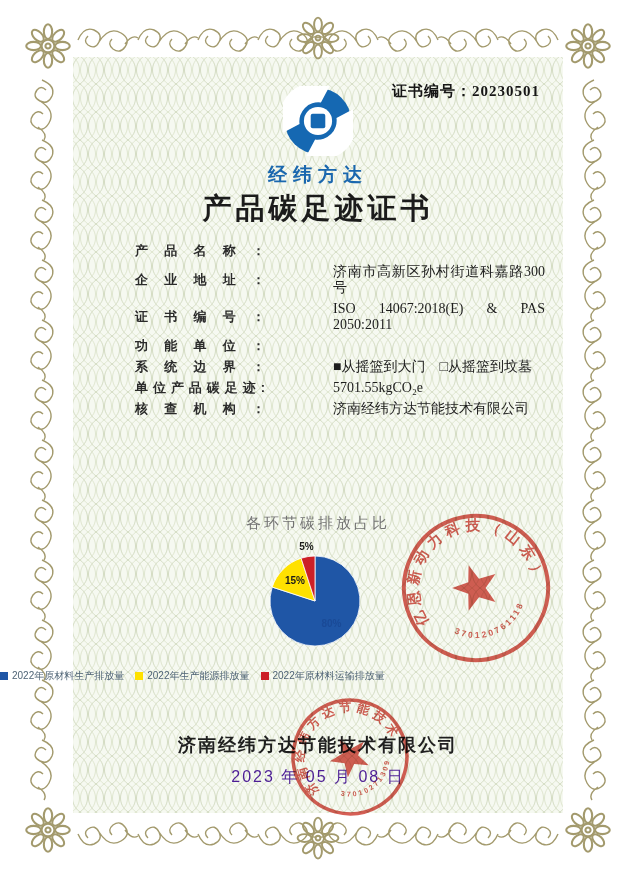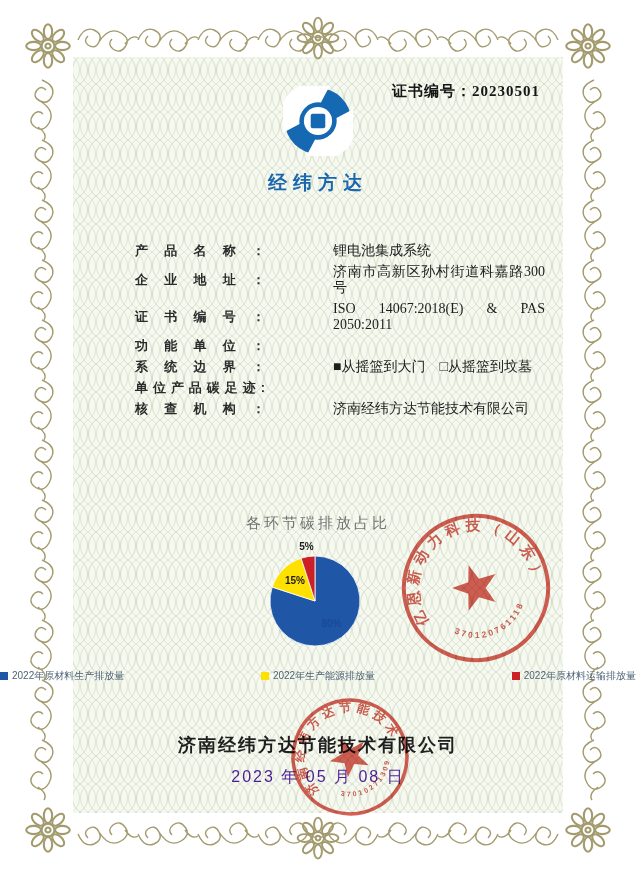--- a/index.html
+++ b/index.html
@@ -11,21 +11,21 @@
   }
   .frame{position:absolute;left:0;top:0;z-index:0;}
   .content{position:absolute;left:0;top:0;width:636px;height:877px;z-index:1;}
 
   .cert-no{
     position:absolute;top:82px;right:96px;
     font-family:"Liberation Serif",serif;font-weight:bold;
     font-size:15px;color:#161616;letter-spacing:1px;
   }
   .logo-wrap{position:absolute;left:258px;top:86px;width:120px;text-align:center;}
-  .logo-text{margin-top:10px;font-size:19px;font-weight:bold;color:#1a67ae;letter-spacing:6px;}
+  .logo-text{margin-top:2px;font-size:19px;font-weight:bold;color:#1a67ae;letter-spacing:6px;}
   .title{
     position:absolute;top:189px;left:0;width:100%;text-align:center;
     font-size:29px;font-weight:bold;color:#1b1b1b;letter-spacing:4px;
   }
 
   .fields{position:absolute;left:135px;top:243px;width:412px;}
   .frow{display:flex;align-items:center;margin-bottom:5px;}
   .flabel{
     flex:none;width:130px;font-size:13px;font-weight:bold;color:#2b2b2b;
     text-align:justify;text-align-last:justify;line-height:16px;
@@ -36,21 +36,21 @@
   }
 
   .chart-title{
     position:absolute;top:514px;left:0;width:100%;text-align:center;
     font-size:15px;color:#737373;letter-spacing:3px;
   }
   .pie{position:absolute;left:255px;top:541px;width:120px;height:120px;}
   .pie-label{font-size:10px;font-weight:bold;font-family:"Liberation Sans",sans-serif;}
   .legend{
     position:absolute;top:669px;left:0;width:100%;
-    display:flex;justify-content:space-between;align-items:center;gap:11px;
+    display:flex;justify-content:flex-start;align-items:center;gap:11px;
     font-size:10px;color:#4e6375;
   }
   .legend-item{display:flex;align-items:center;gap:4px;}
   .legend-swatch{display:inline-block;width:8px;height:8px;}
 
   .stamp{position:absolute;mix-blend-mode:multiply;opacity:.85;z-index:2;}
   .stamp text{font-family:"Liberation Sans",sans-serif;font-weight:bold;fill:#cf4338;}
 
   .footer-company{
     position:absolute;top:733px;left:0;width:100%;text-align:center;
@@ -158,43 +158,44 @@
       <svg width="70" height="70" viewBox="-36 -36 72 72">
         <circle r="34" fill="#1568b2"></circle>
         <path d="M-36,12 A36,36 0 0 1 12,-36 L3,-19 A19.5,19.5 0 0 0 -19,3 Z" fill="#ffffff"></path>
         <path d="M36,-12 A36,36 0 0 1 -12,36 L-3,19 A19.5,19.5 0 0 0 19,-3 Z" fill="#ffffff"></path>
         <circle r="14.5" fill="#ffffff"></circle>
         <rect x="-7.5" y="-7.5" width="15" height="15" rx="2" fill="#1568b2"></rect>
       </svg>
       <div class="logo-text">经纬方达</div>
     </div>
 
+    <div class="title">产品碳足迹证书</div>
 
     <div class="fields">
       <div class="frow">
         <span class="flabel">产品名称：</span>
-        <span class="fvalue">锂电池集成系统</span>
       </div>
       <div class="frow">
         <span class="flabel">企业地址：</span>
         <span class="fvalue">济南市高新区孙村街道科嘉路300号</span>
       </div>
       <div class="frow">
         <span class="flabel">证书编号：</span>
         <span class="fvalue">ISO 14067:2018(E) &amp; PAS 2050:2011</span>
       </div>
       <div class="frow">
         <span class="flabel">功能单位：</span>
       </div>
       <div class="frow">
         <span class="flabel">系统边界：</span>
         <span class="fvalue">■从摇篮到大门　□从摇篮到坟墓</span>
       </div>
       <div class="frow">
         <span class="flabel">单位产品碳足迹:</span>
+        <span class="fvalue">5701.55kgCO₂e</span>
       </div>
       <div class="frow">
         <span class="flabel">核查机构：</span>
         <span class="fvalue">济南经纬方达节能技术有限公司</span>
       </div>
     </div>
 
     <div class="chart-title">各环节碳排放占比</div>
 
     <svg class="pie" viewBox="-60 -60 120 120">

